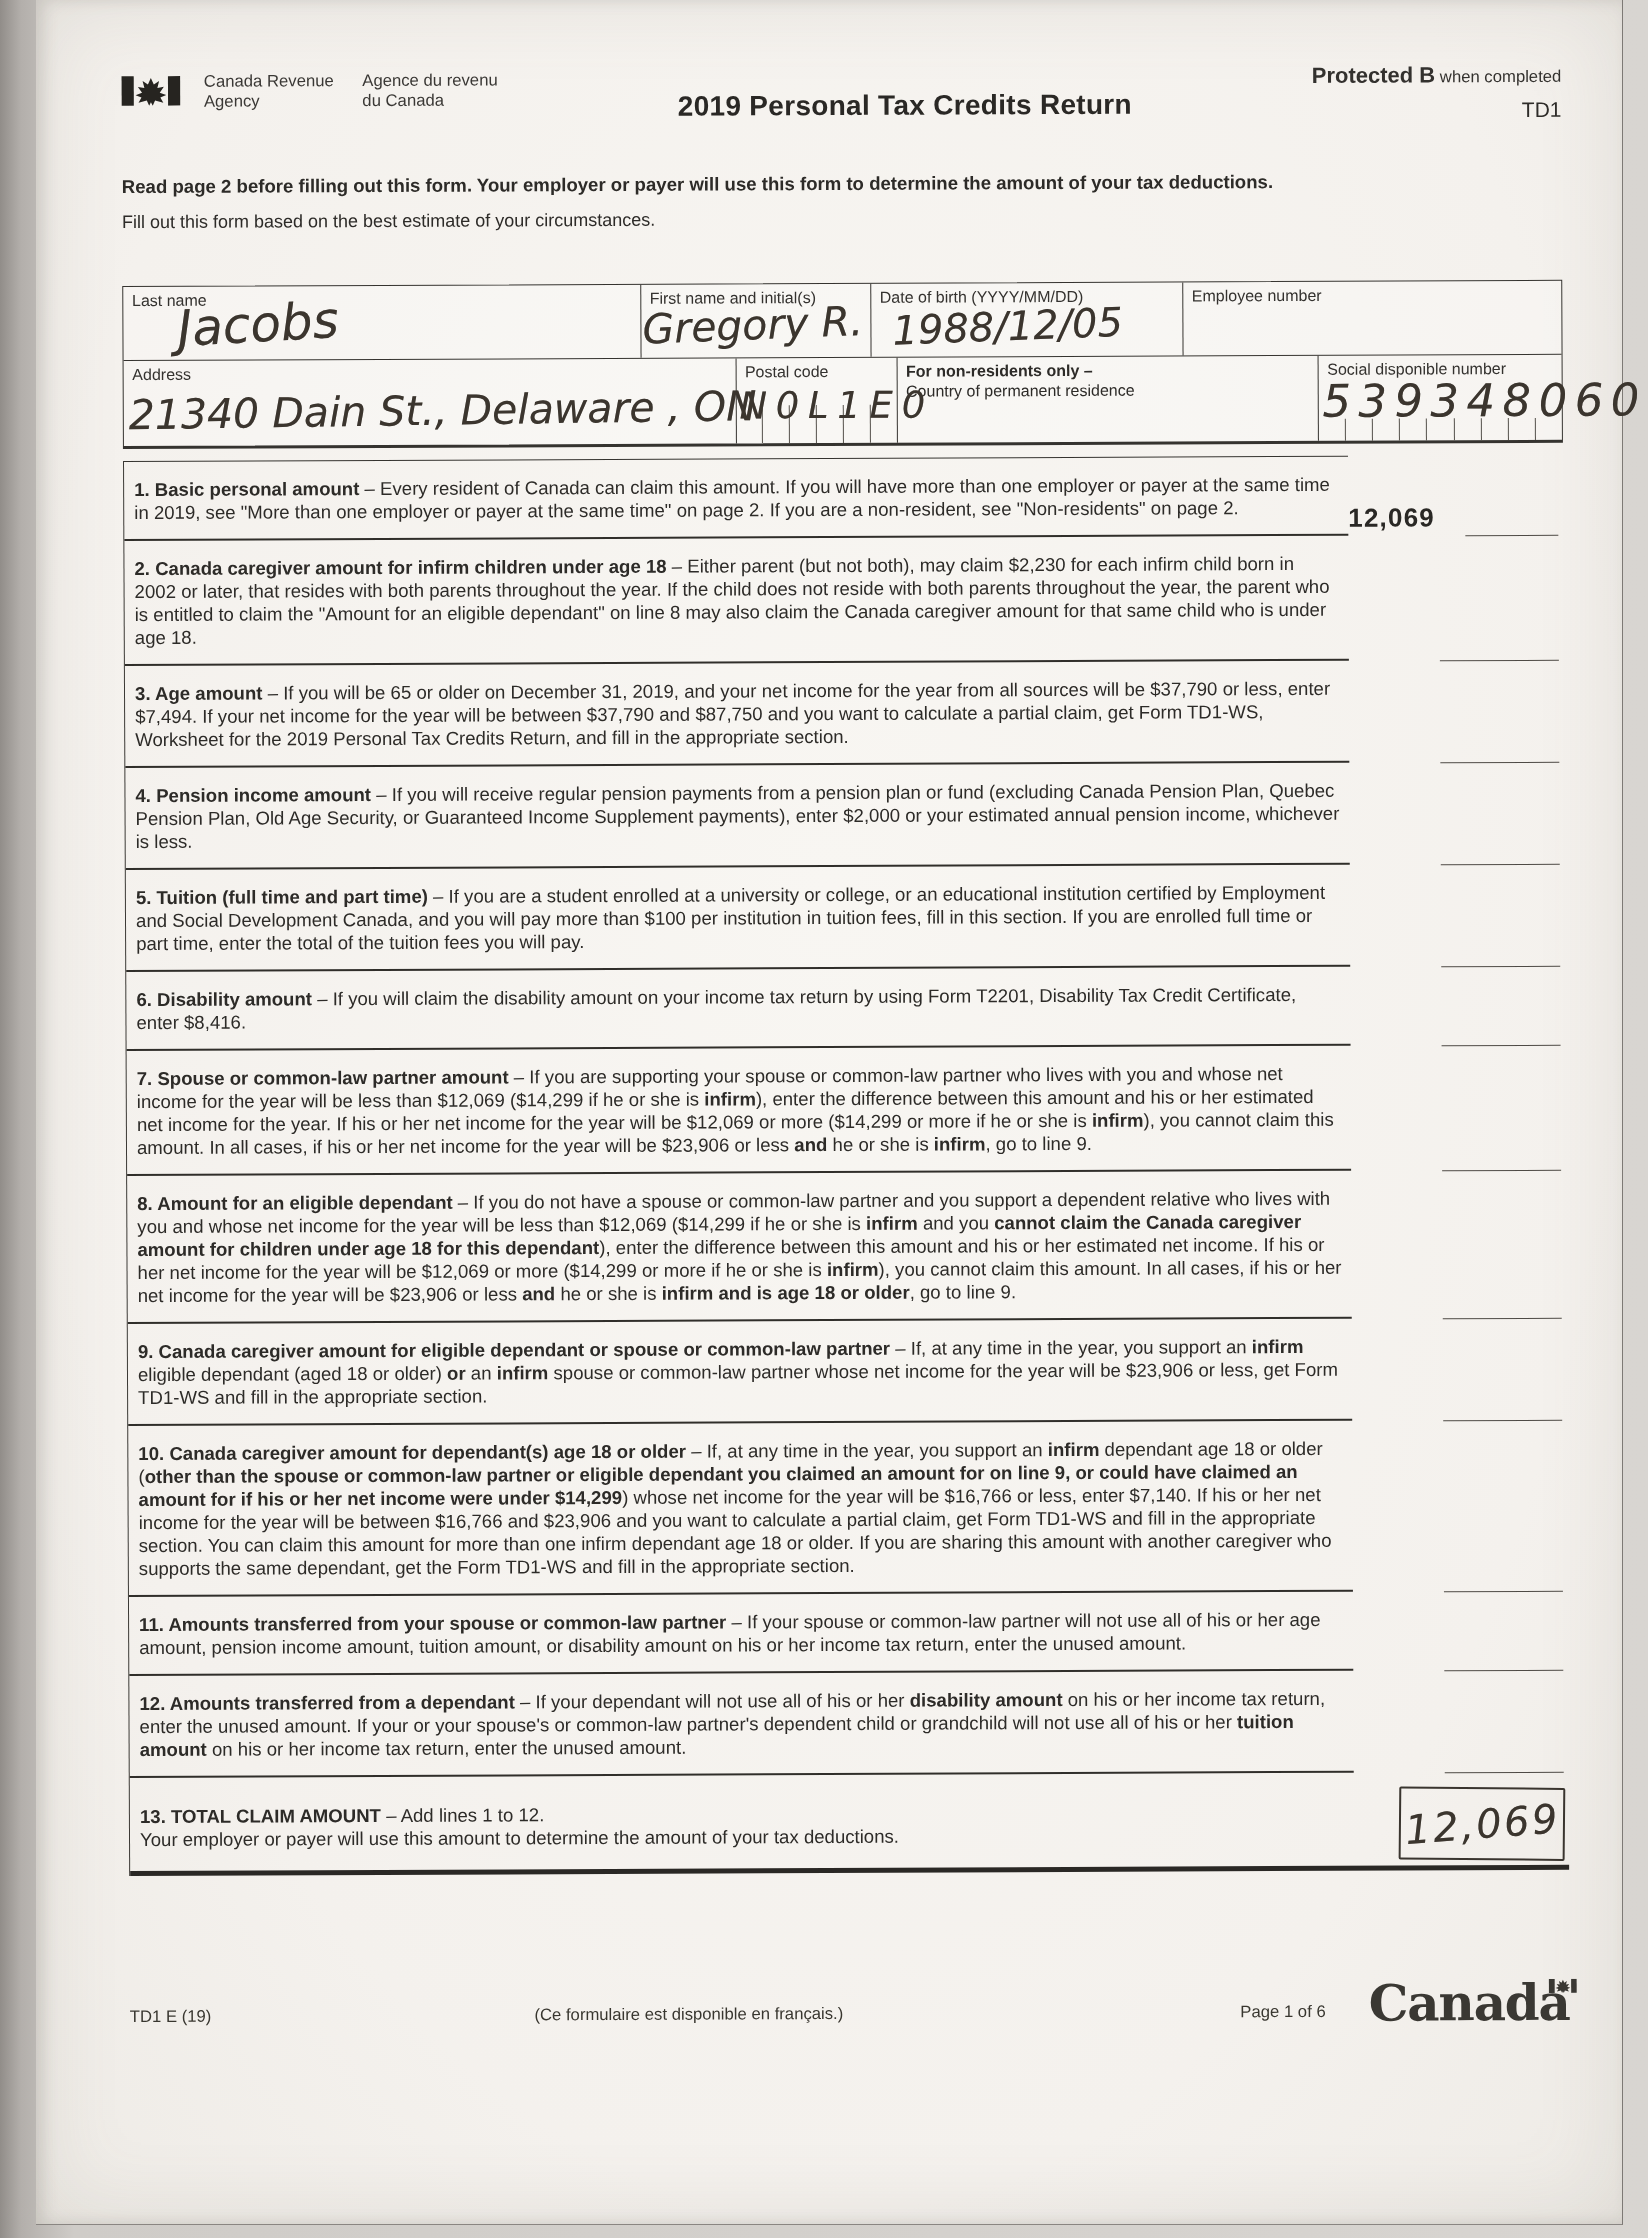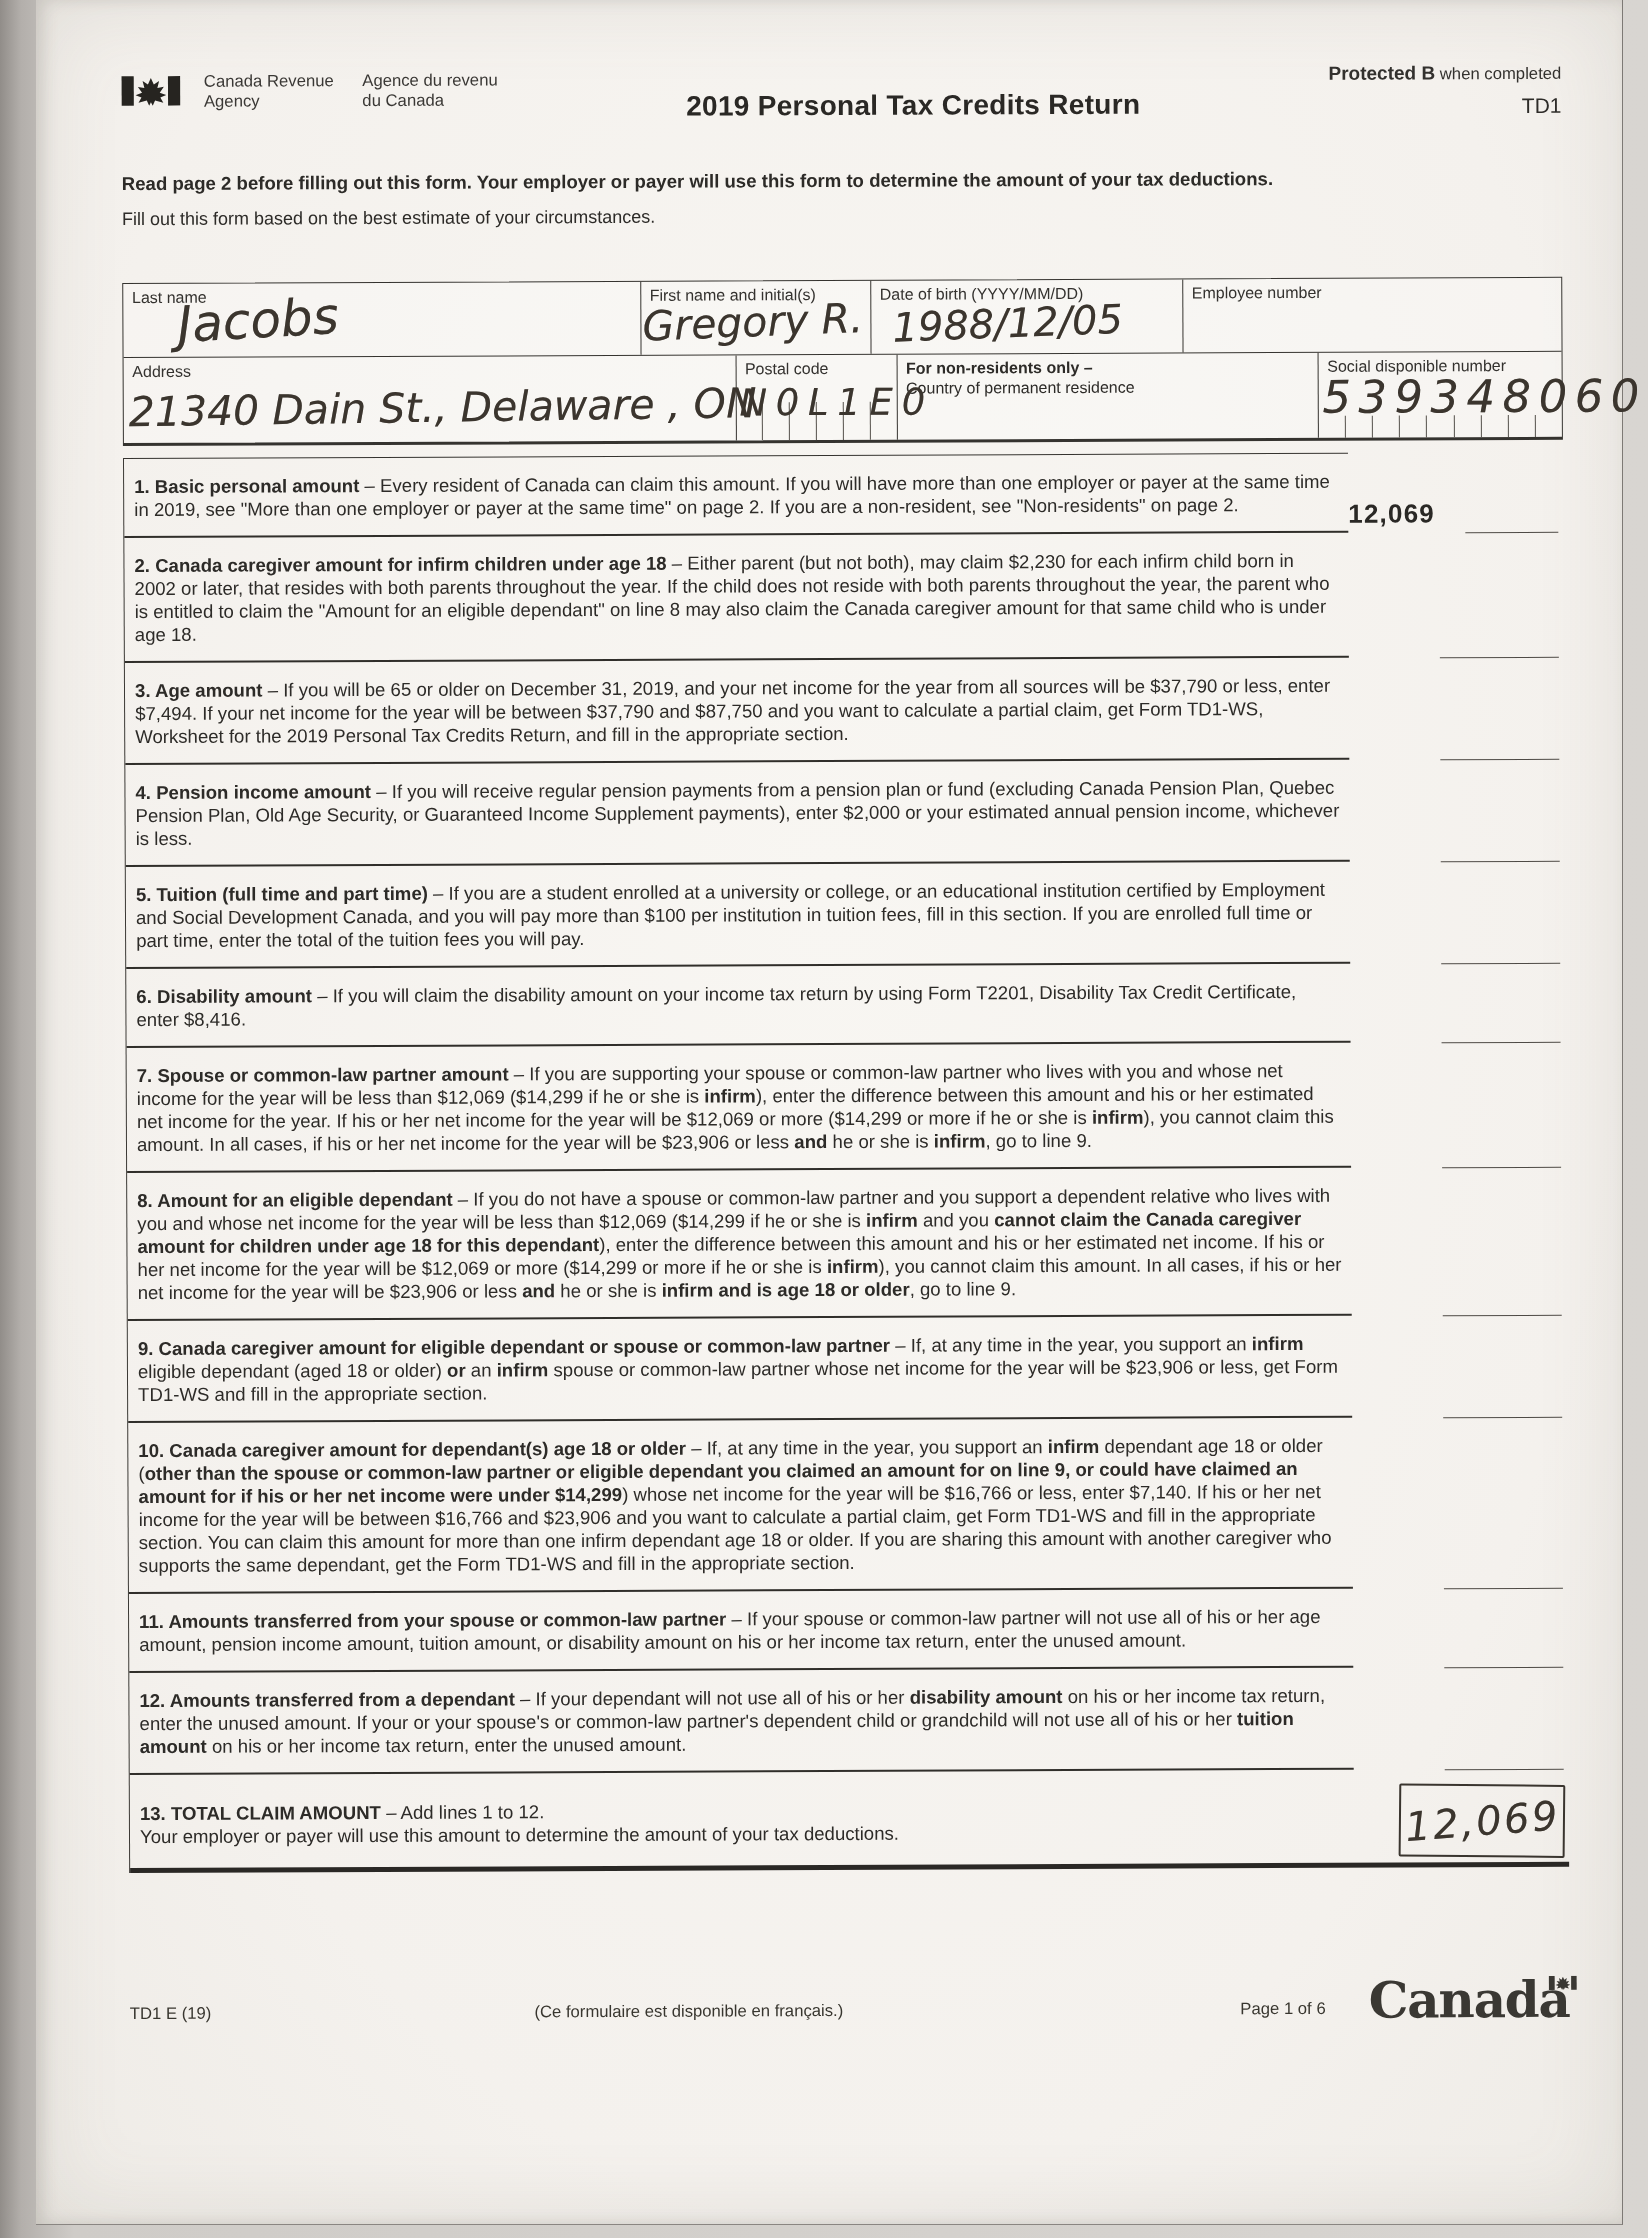--- a/index.html
+++ b/index.html
@@ -22,21 +22,21 @@
   }
   .b{font-weight:bold;}
 
   
   .hdr{display:flex;align-items:flex-start;}
   .flag{width:59px;height:30px;flex:0 0 auto;margin-top:3.7px;}
   .agency{display:flex;gap:28.5px;margin-left:23.5px;font-size:16.7px;line-height:20px;color:#3a3835;}
   .hdr-title{flex:1;text-align:center;font-size:28px;font-weight:bold;letter-spacing:0.3px;margin-top:21px;color:#2a2825;}
   .hdr-right{flex:0 0 auto;text-align:right;margin-top:-3.7px;}
   .protected{font-size:16.7px;color:#33312e;}
-  .protected .b{font-size:19px;}
+  .protected .b{font-size:22px;}
   .formcode{font-size:21px;margin-top:10px;color:#2e2c29;}
 
   
   .intro{margin-top:48px;}
   .intro-1{font-weight:bold;font-size:18.6px;}
   .intro-2{font-size:18px;margin-top:13.6px;}
 
   
   .id-table{margin-top:53px;border:1.9px solid #35332f;border-bottom:3.7px solid #35332f;background:rgba(255,255,255,.25);}
   .trow{display:flex;}

